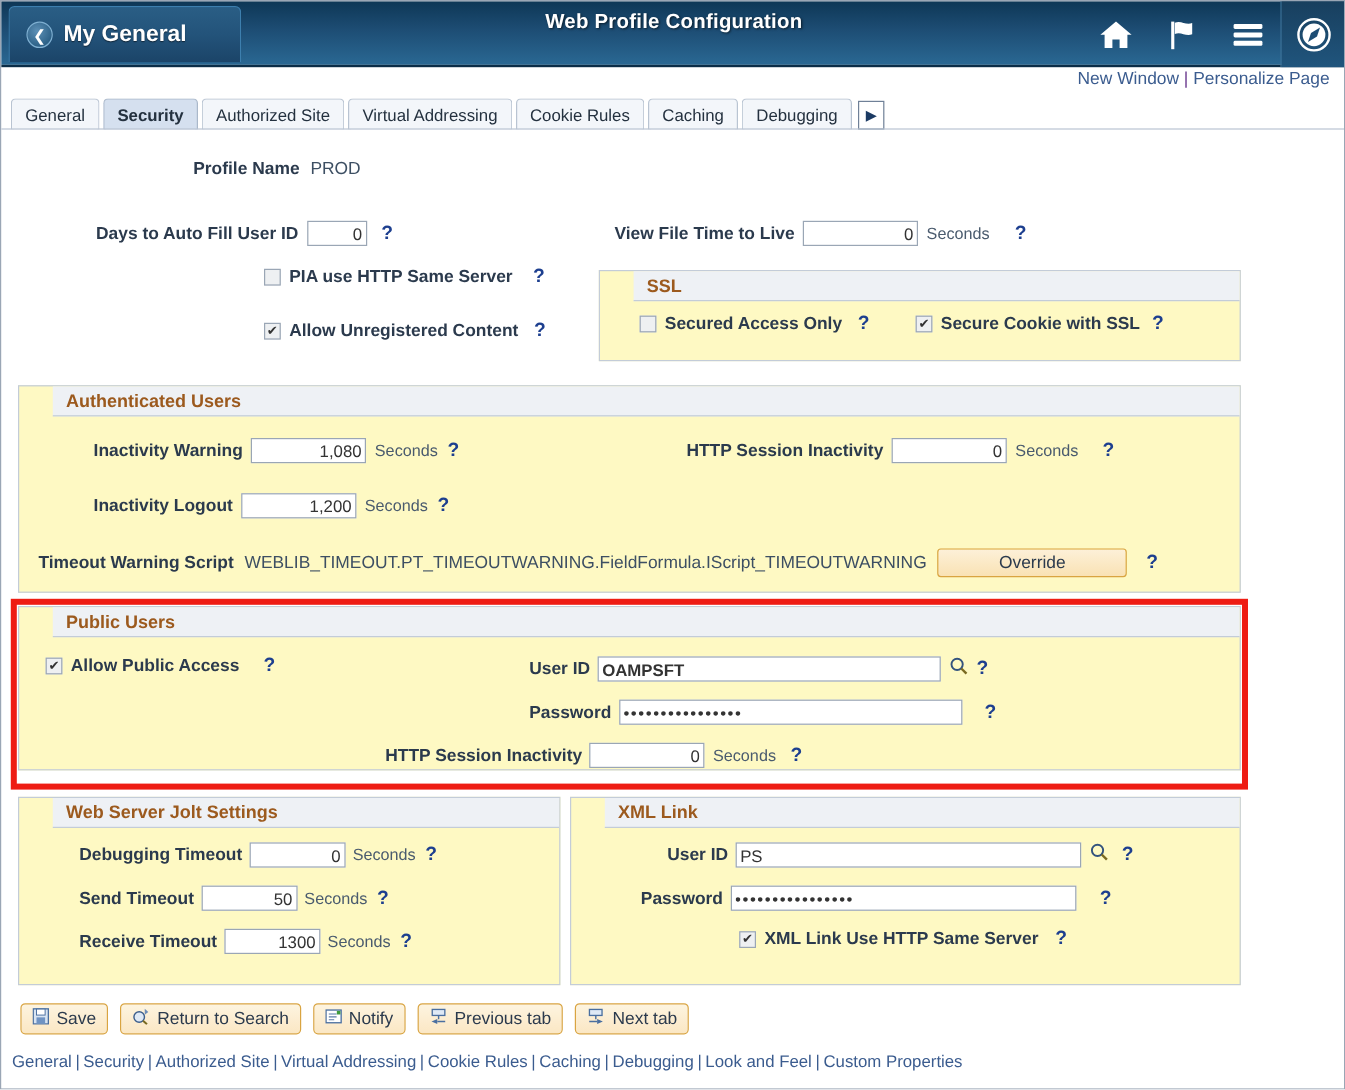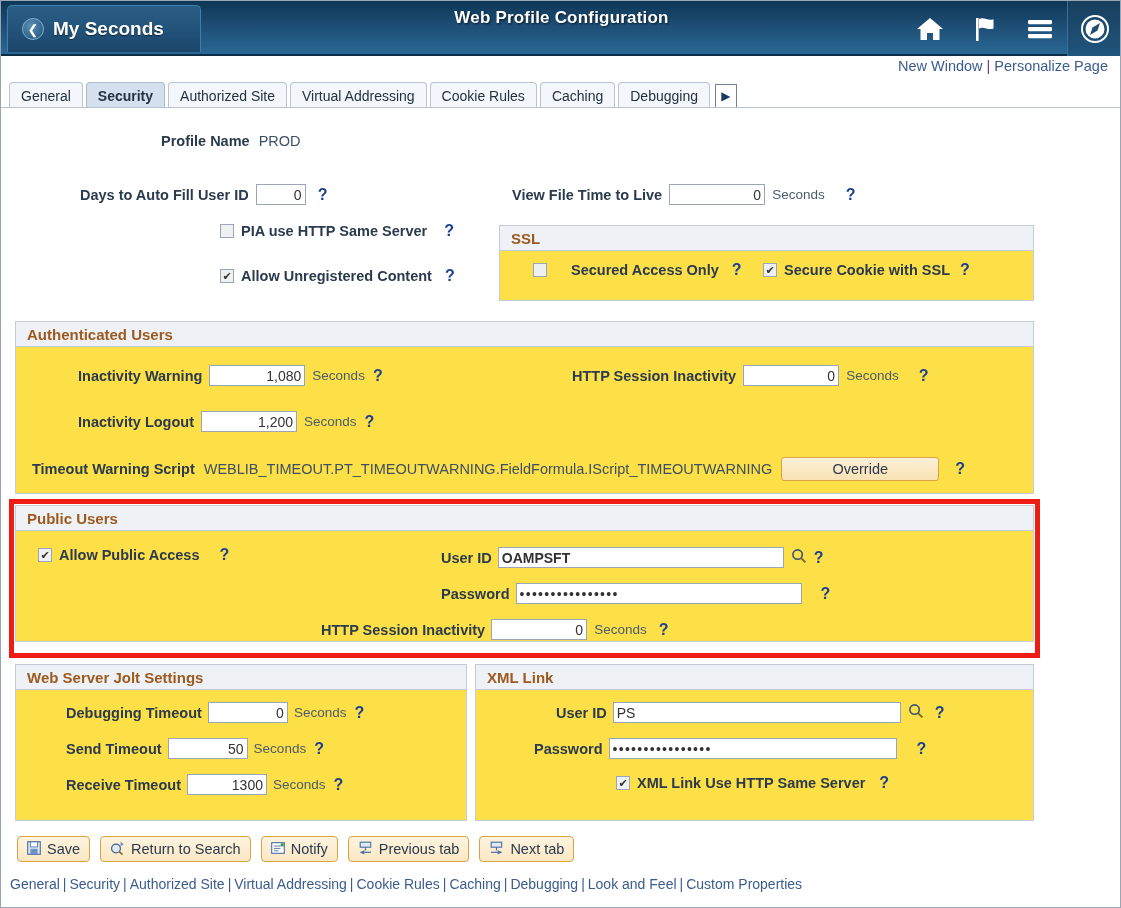--- a/index.html
+++ b/index.html
@@ -124,21 +124,21 @@
     width:14px;height:14px; border:1px solid #9aa6b5;
     background:#eef0f2; display:inline-flex;
     align-items:center;justify-content:center;
     font-size:12px; color:#333; line-height:1;
     cursor:pointer; vertical-align:middle;
   }
   .cbx.on::after { content:"\2714"; font-size:11px; }
 
   .group {
     position:absolute;
-    border:1px solid #c3ccd8; background:#fde047;
+    border:1px solid #c3ccd8; background:#fef9c3;padding-left:28px;
   }
   .group > .ghdr {
     height:25px; background:#eef1f5;
     border-bottom:1px solid #c3ccd8;
     display:flex; align-items:center; padding-left:11px;
     color:#9c5a1e; font-size:15px; font-weight:bold;
   }
 
   .row { position:absolute; display:flex; align-items:center; }
 
@@ -181,21 +181,21 @@
   .footer .sep { color:#3b5c8f; margin:0 3px; }
 </style>
 </head>
 <body>
 
 <div id="page">
 
   <div class="hdr">
     <div class="home-btn">
       <span class="chev-circle">❮</span>
-      <span class="lbl">My Seconds</span>
+      <span class="lbl">My General</span>
     </div>
     <div class="hdr-title">Web Profile Configuration</div>
 
     <div class="hdr-icons">
       <div class="hdr-icon">
         <svg width="30" height="28" viewBox="0 0 30 28">
             <path d="M15 3 L28 14 L24.5 14 L24.5 25 L18 25 L18 18 L12 18 L12 25 L5.5 25 L5.5 14 L2 14 Z" fill="#ffffff"></path>
           </svg>
       </div>
       <div class="hdr-icon">
@@ -264,21 +264,21 @@
     <span class="lbl">View File Time to Live</span>
     <input class="fld num" style="width: 96px; margin-left: 7px;" value="0">
     <span class="unit" style="margin-left:7px;">Seconds</span>
     <span class="help" style="margin-left:21px;">?</span>
   </div>
 
   <div class="group" style="left:498px; top:224px; width:535px; height:76px;">
     <div class="ghdr">SSL</div>
     <div class="row" style="left:33px; top:36px;">
       <span class="cbx"></span>
-      <span class="lbl" style="margin-left:24px;">Secured Access Only</span>
+      <span class="lbl" style="margin-left:7px;">Secured Access Only</span>
       <span class="help" style="margin-left:13px;">?</span>
     </div>
     <div class="row" style="left:263px; top:36px;">
       <span class="cbx on"></span>
       <span class="lbl" style="margin-left:7px;">Secure Cookie with SSL</span>
       <span class="help" style="margin-left:10px;">?</span>
     </div>
   </div>
 
   <div class="group" style="left:14px; top:320px; width:1019px; height:173px;">

